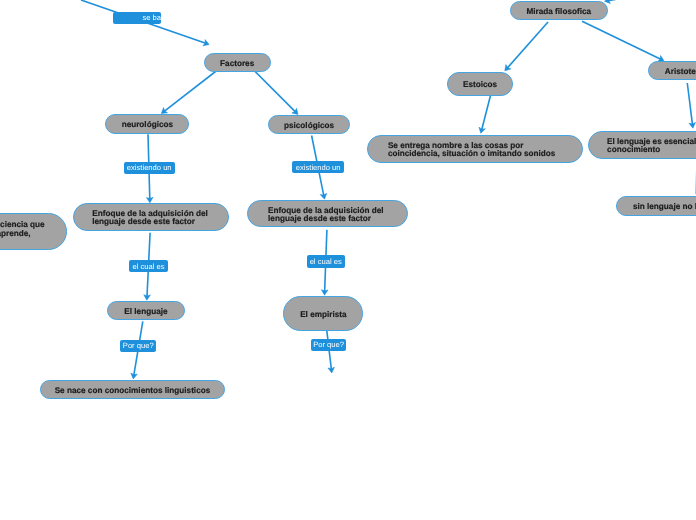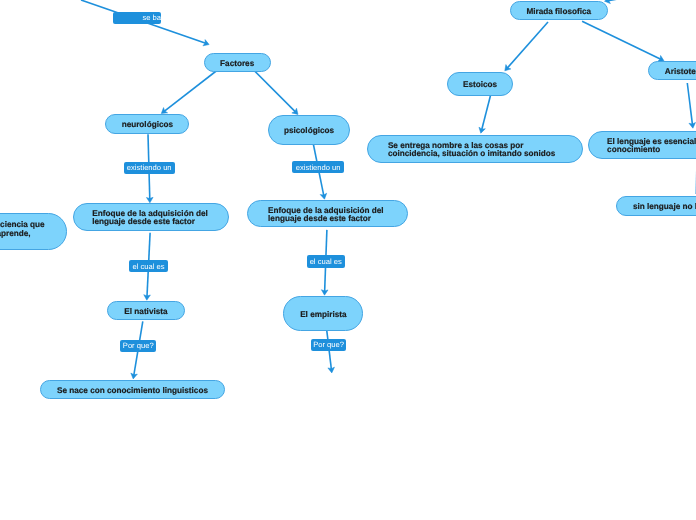--- a/index.html
+++ b/index.html
@@ -2,21 +2,21 @@
 <html><head>
 <meta charset="utf-8">
 <title>Concept map</title>
 <style>
   html,body{margin:0;padding:0;background:#ffffff;}
   body{width:696px;height:520px;overflow:hidden;
        font-family:"Liberation Sans",sans-serif;-webkit-font-smoothing:antialiased;text-rendering:geometricPrecision;}
   #canvas{position:relative;width:696px;height:520px;background:#fff;}
   #edges{position:absolute;left:0;top:0;width:696px;height:520px;overflow:visible;}
   .node{position:absolute;box-sizing:border-box;border:1.6px solid #44a5e3;
-        background:#7dd3fc;border-radius:999px;display:flex;align-items:center;
+        background:#a3a3a3;border-radius:999px;display:flex;align-items:center;
         color:#1c1c1c;font-weight:bold;font-size:8.2px;line-height:8.5px;
         letter-spacing:0px;-webkit-text-stroke:0.18px #1c1c1c;}
   .node.center{justify-content:center;}
   .node .t{display:block;position:relative;top:1.5px;}
   .chip{position:absolute;box-sizing:border-box;background:#1e90dc;color:#fff;
         border-radius:2px;display:flex;align-items:center;justify-content:center;
         font-size:7.6px;font-weight:normal;letter-spacing:0px;white-space:nowrap;}
 </style>
 </head>
 <body>
@@ -85,37 +85,37 @@
     </svg>
 <div class="node" style="left: -73px; top: 213px; width: 139.7px; height: 36.8px; padding-left: 51.6px; line-height: 9.1px; align-items: flex-start; padding-top: 4.5px;">
       <span class="t">es la ciencia que<br>que aprende,</span>
     </div>
     <div class="node center" style="left: 203.75px; top: 53px; width: 66.85px; height: 18.75px;">
       <span class="t">Factores</span>
     </div>
     <div class="node center" style="left: 105.4px; top: 114px; width: 83.9px; height: 19.5px;">
       <span class="t">neurológicos</span>
     </div>
-    <div class="node center" style="left: 268.25px; top: 114.75px; width: 81.5px; height: 30px;">
+    <div class="node center" style="left: 268.25px; top: 114.75px; width: 81.5px; height: 19px;">
       <span class="t">psicológicos</span>
     </div>
     <div class="node" style="left: 72.5px; top: 203.2px; width: 156.9px; height: 27.6px; padding-left: 18.7px;">
       <span class="t">Enfoque de la adquisición del<br>lenguaje desde este factor</span>
     </div>
     <div class="node" style="left: 246.8px; top: 200px; width: 161px; height: 27.1px; padding-left: 20.3px;">
       <span class="t">Enfoque de la adquisición del<br>lenguaje desde este factor</span>
     </div>
     <div class="node center" style="left: 107.3px; top: 301px; width: 77.3px; height: 19.4px;">
-      <span class="t">El nativista</span>
+      <span class="t">El lenguaje</span>
     </div>
     <div class="node center" style="left: 283.3px; top: 295.9px; width: 80.1px; height: 35px;">
       <span class="t">El empirista</span>
     </div>
     <div class="node center" style="left: 39.5px; top: 379.9px; width: 185.9px; height: 19.4px;">
-      <span class="t">Se nace con conocimiento linguisticos</span>
+      <span class="t">Se nace con conocimientos linguisticos</span>
     </div>
     <div class="node center" style="left: 509.5px; top: 1.1px; width: 98.5px; height: 19.15px;">
       <span class="t">Mirada filosofica</span>
     </div>
     <div class="node center" style="left: 447px; top: 71.9px; width: 66px; height: 24px; align-items: center;">
       <span class="t">Estoicos</span>
     </div>
     <div class="node center" style="left: 648px; top: 61.4px; width: 76px; height: 19px;">
       <span class="t">Aristoteles</span>
     </div>

